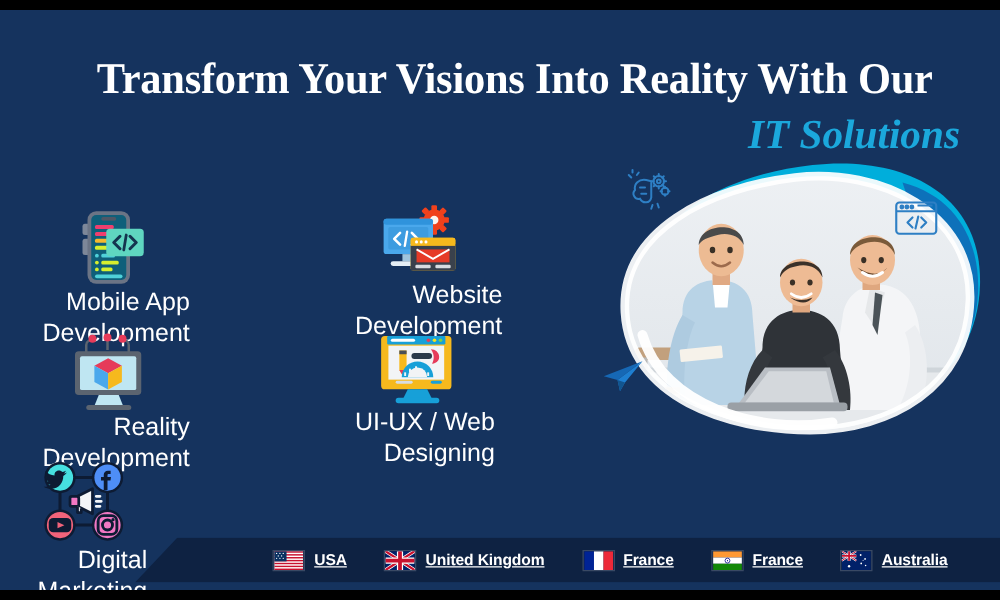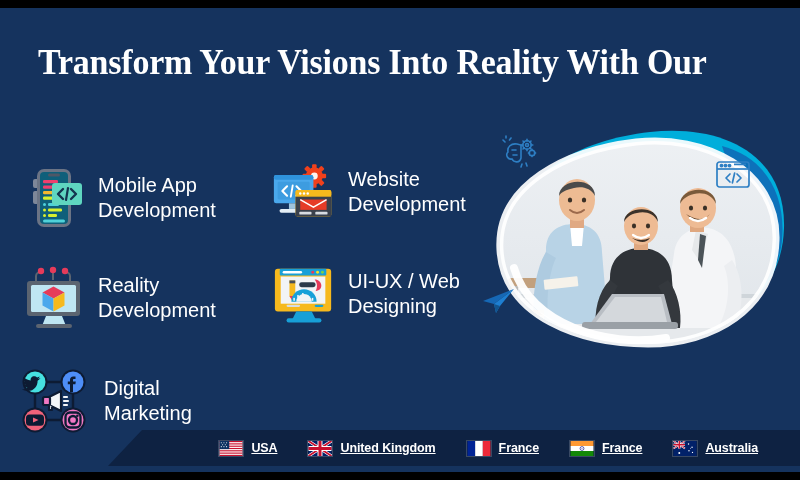--- a/index.html
+++ b/index.html
@@ -8,20 +8,21 @@
     background: #000;
     font-family: "Liberation Sans", sans-serif;
     overflow: hidden;
   }
   #banner {
     position: absolute;
     left: 0; top: 8px;
     width: 800px; height: 464px;
     background: #15335E;
     overflow: hidden;
+    text-align: right;
   }
 
   
   #headline {
     position: absolute;
     left: 38px; top: 34px;
     width: 730px;
   }
   .title-line1 {
     font-family: "Liberation Serif", serif;
@@ -43,20 +44,21 @@
     color: #1BA8DC;
     margin-top: 4px;
     white-space: nowrap;
   }
 
   
   .service {
     position: absolute;
     display: flex;
     align-items: center;
+    flex-direction: column;
   }
   .svc-icon {
     flex: 0 0 auto;
     width: 64px; height: 64px;
     display: flex; align-items: center; justify-content: center;
   }
   .svc-label {
     color: #ffffff;
     font-size: 20px;
     line-height: 25px;
@@ -118,20 +120,21 @@
     text-decoration: underline;
   }
 </style>
 </head>
 <body>
 
 <div id="banner">
 
   <div id="headline">
     <div class="title-line1">Transform Your Visions Into Reality With Our</div>
+    <div class="title-line2">IT Solutions</div>
   </div>
 
   <div id="hero">
     <svg width="300" height="230" viewBox="0 0 300 230">
       <defs>
         <clipPath id="blobclip">
           <path d="M150 14 C218 6 292 42 290 112 C288 182 226 216 162 216
                    C96 216 18 190 14 122 C10 56 82 22 150 14 Z"></path>
         </clipPath>
         <linearGradient id="photoSky" x1="0" y1="0" x2="0" y2="1">

